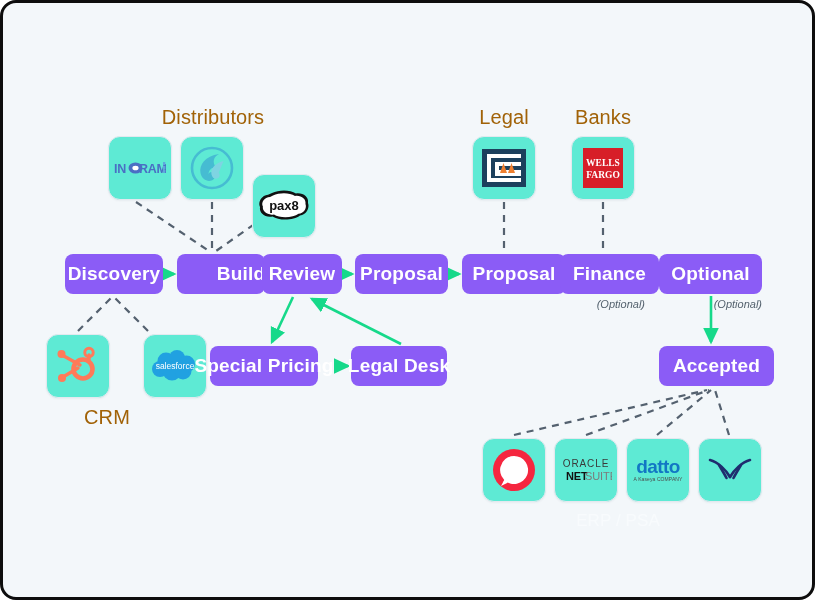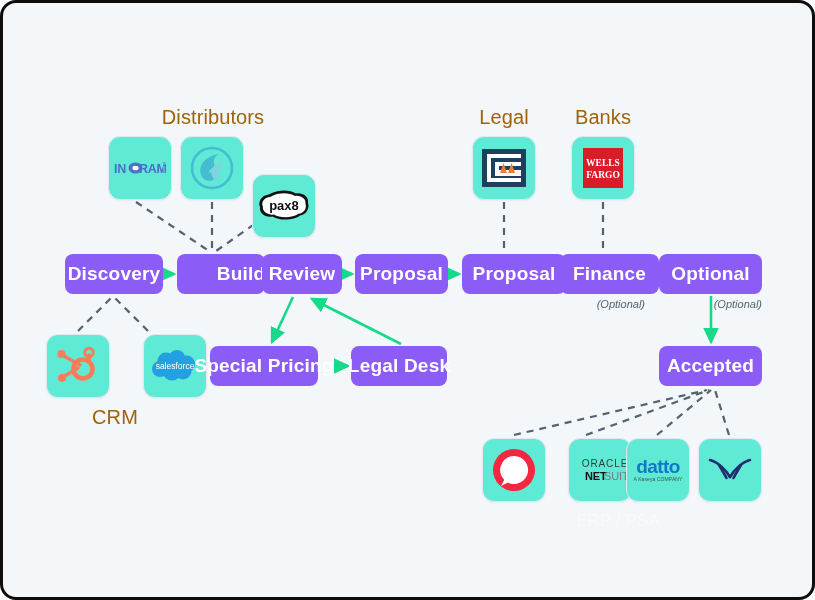--- a/index.html
+++ b/index.html
@@ -117,21 +117,21 @@
       <line x1="290" y1="294" x2="269" y2="339"></line>
       <line x1="337" y1="363" x2="345" y2="363"></line>
       <line x1="398" y1="341" x2="309" y2="296"></line>
       <line x1="708" y1="293" x2="708" y2="339"></line>
     </g>
   </svg>
 
   <div class="group-label" style="left:150px; top:103px; width:120px;">Distributors</div>
   <div class="group-label" style="left:441px; top:103px; width:120px;">Legal</div>
   <div class="group-label" style="left:540px; top:103px; width:120px;">Banks</div>
-  <div class="group-label" style="left:52px; top:403px; width:120px;">CRM</div>
+  <div class="group-label" style="left:44px; top:403px; width:120px;">CRM</div>
   <div class="group-label faint" style="left:545px; top:508px; width:140px; font-size:17px;">ERP / PSA</div>
 
   <div class="logo-tile" style="left:105px; top:133px;">
     <svg width="52" height="16" viewBox="0 0 52 16">
       <text x="0" y="12.5" font-family="'Liberation Sans',sans-serif" font-size="12.5" font-weight="bold" fill="#4a6fc4" letter-spacing="-0.3">IN</text>
       <ellipse cx="21.5" cy="8" rx="7" ry="5.6" fill="#4a6fc4"></ellipse>
       <ellipse cx="21.5" cy="8" rx="3.1" ry="2.3" fill="#ffffff"></ellipse>
       <text x="25" y="12.5" font-family="'Liberation Sans',sans-serif" font-size="12.5" font-weight="bold" fill="#4a6fc4" letter-spacing="-0.3">RAM</text>
       <rect x="49" y="2" width="2.3" height="3" fill="#5fa7dd"></rect>
       <rect x="49" y="6" width="2.3" height="3" fill="#5fa7dd"></rect>
@@ -212,21 +212,21 @@
 
   <div class="logo-tile" style="left:479px; top:435px;">
     <svg width="44" height="44" viewBox="0 0 44 44">
       <circle cx="22" cy="22" r="21" fill="#f5263f"></circle>
       <path d="M22 8 A14 14 0 1 1 12.2 31.9 L9 38 L16 34.6 A14 14 0 0 1 22 8 Z" fill="#ffffff"></path>
       <circle cx="22" cy="22" r="11.5" fill="#ffffff"></circle>
       <path d="M11 35 L14 29 L19 33 Z" fill="#ffffff"></path>
     </svg>
   </div>
 
-  <div class="logo-tile" style="left:565px; top:435px;justify-content:flex-end;">
+  <div class="logo-tile" style="left:551px; top:435px;">
     <svg width="52" height="30" viewBox="0 0 52 30">
       <text x="26" y="12" text-anchor="middle" font-family="'Liberation Sans',sans-serif" font-size="10" fill="#3a3a3a" letter-spacing="0.9">ORACLE</text>
       <text x="6" y="25" font-family="'Liberation Sans',sans-serif" font-size="11" font-weight="bold" fill="#111111" letter-spacing="-0.1">NET</text>
       <text x="25" y="25" font-family="'Liberation Sans',sans-serif" font-size="11" fill="#7b7b7b" letter-spacing="-0.1">SUITE</text>
     </svg>
   </div>
 
   <div class="logo-tile" style="left:623px; top:435px;">
     <svg width="52" height="30" viewBox="0 0 52 30">
       <text x="26" y="18" text-anchor="middle" font-family="'Liberation Sans',sans-serif" font-size="19" font-weight="bold" fill="#1277c4" letter-spacing="-0.6">datto</text>
@@ -247,18 +247,18 @@
 
   <div class="node" style="left:62px; top:251px; width:98px;">Discovery</div>
   <div class="node" style="left:174px; top:251px; width:88px;padding-left:40px;">Build</div>
   <div class="node" style="left:259px; top:251px; width:80px;">Review</div>
   <div class="node" style="left:352px; top:251px; width:93px;">Proposal</div>
   <div class="node" style="left:459px; top:251px; width:104px;">Proposal</div>
   <div class="node" style="left:557px; top:251px; width:99px;">Finance</div>
   <div class="node" style="left:656px; top:251px; width:103px;">Optional</div>
   <div class="node" style="left:207px; top:343px; width:108px;">Special Pricing</div>
   <div class="node" style="left:348px; top:343px; width:96px;">Legal Desk</div>
-  <div class="node" style="left:656px; top:343px; width:103px;">Accepted</div>
+  <div class="node" style="left:656px; top:343px; width:115px;">Accepted</div>
 
   <div class="optional-note" style="left:557px; top:295px; width:85px;">(Optional)</div>
   <div class="optional-note" style="left:656px; top:295px; width:103px;">(Optional)</div>
 
 </div>
 
 </body></html>

